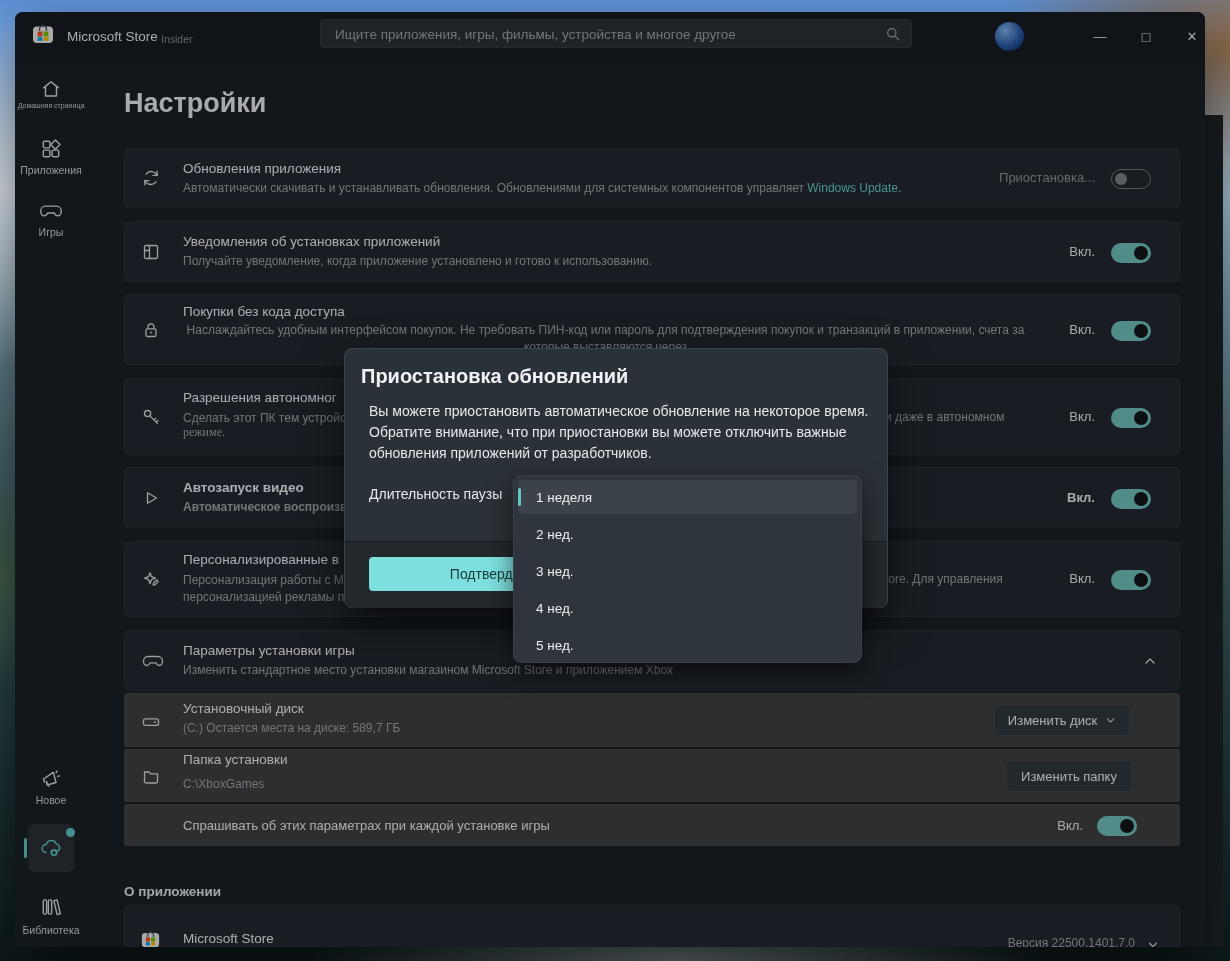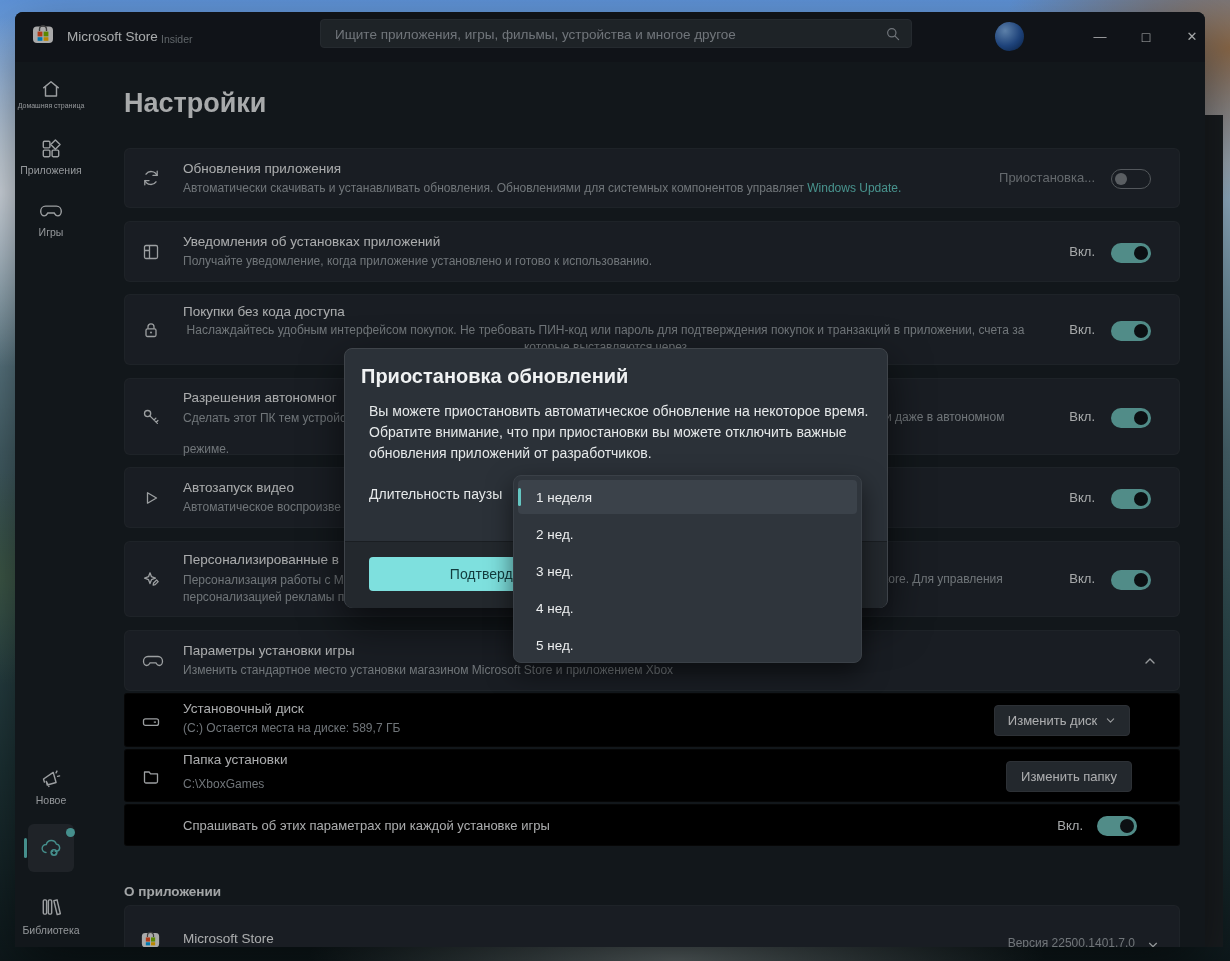--- a/index.html
+++ b/index.html
@@ -32,21 +32,21 @@
           background:radial-gradient(circle at 35% 30%, #7fb0e8, #2a5ca8 55%, #0d2d5e 95%);}
   
   .side-label{position:absolute;left:0;width:72px;text-align:center;color:#c9ced2;}
   .sel-box{position:absolute;left:13px;top:812px;width:46px;height:48px;background:#2b3137;border-radius:6px;}
   .sel-pill{position:absolute;left:9px;top:826px;width:3px;height:20px;background:#5fc4c0;border-radius:2px;}
   .sel-dot{position:absolute;left:51px;top:816px;width:9px;height:9px;border-radius:50%;background:#5fc4c0;}
   
   .page-title{position:absolute;left:109px;top:76px;font-size:27px;font-weight:600;color:#e6e9eb;}
   .card{position:absolute;left:109px;width:1056px;background:#232930;border-radius:6px;
         border:1px solid rgba(255,255,255,.035);box-sizing:border-box;}
-  .subcard{background:#000000;border-radius:3px;}
+  .subcard{background:#404040;border-radius:3px;}
   .rowicon{position:absolute;left:16px;width:20px;height:20px;}
   .rt{position:absolute;left:58px;font-size:13.5px;color:#e9ebed;white-space:nowrap;}
   .rs{position:absolute;left:58px;font-size:12px;color:#9aa1a7;line-height:17px;white-space:nowrap;}
   .rs.wrap{white-space:normal;text-align:center;}
   .frag{position:absolute;left:760px;font-size:12px;color:#9aa1a7;white-space:nowrap;}
   .state{position:absolute;right:84px;font-size:13px;color:#e4e7e9;white-space:nowrap;}
   .toggle{position:absolute;width:40px;height:20px;border-radius:10px;cursor:pointer;}
   .toggle.on{background:#6fc0bb;}
   .toggle.on::after{content:"";position:absolute;right:3px;top:3px;width:14px;height:14px;border-radius:50%;background:#11161b;}
   .toggle.off{border:1px solid #8d9398;box-sizing:border-box;}
@@ -219,26 +219,26 @@
   <div class="card" style="top:366px;height:77px;">
     <span class="rowicon" style="top:28px;">
       <svg width="20" height="20" viewBox="0 0 20 20" fill="none" stroke="#d6dadd" stroke-width="1.3" stroke-linecap="round" stroke-linejoin="round">
         <circle cx="6.6" cy="6.6" r="3.1"></circle>
           <path d="M8.9 8.9 16.4 16.4M13 13l1.9-1.9M15.2 15.2l1.7-1.7"></path>
       </svg>
     </span>
     <span class="rt" style="top:11px;">Разрешения автономног</span>
     <span class="rs" style="top:31px;">Сделать этот ПК тем устройст</span>
     <span class="frag" style="top:31px;">и даже в автономном</span>
-    <span class="rs" style="top:62px;">режиме.</span>
+    <span class="rs" style="top:45px;font-family:Liberation Serif, serif;">режиме.</span>
     <span class="state" style="top:30px;">Вкл.</span>
     <div class="toggle on" style="right:28px;top:29px;"></div>
   </div>
 
-  <div class="card" style="top:455px;height:61px;">
+  <div class="card" style="top:455px;height:61px;font-weight:bold;">
     <span class="rowicon" style="top:20px;">
       <svg width="20" height="20" viewBox="0 0 20 20" fill="none" stroke="#d6dadd" stroke-width="1.3" stroke-linejoin="round">
         <path d="M6.5 4.8v10.4l9-5.2z"></path>
       </svg>
     </span>
     <span class="rt" style="top:12px;">Автозапуск видео</span>
     <span class="rs" style="top:31px;">Автоматическое воспроизве</span>
     <span class="state" style="top:22px;">Вкл.</span>
     <div class="toggle on" style="right:28px;top:21px;"></div>
   </div>

